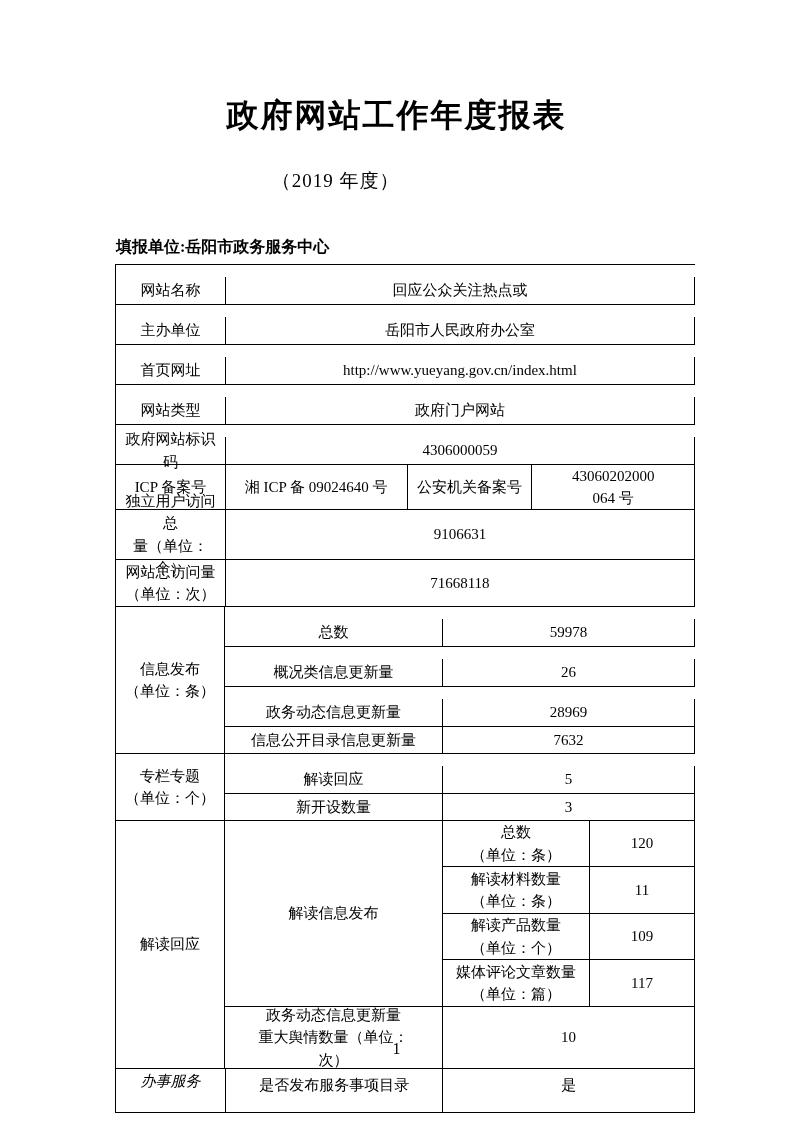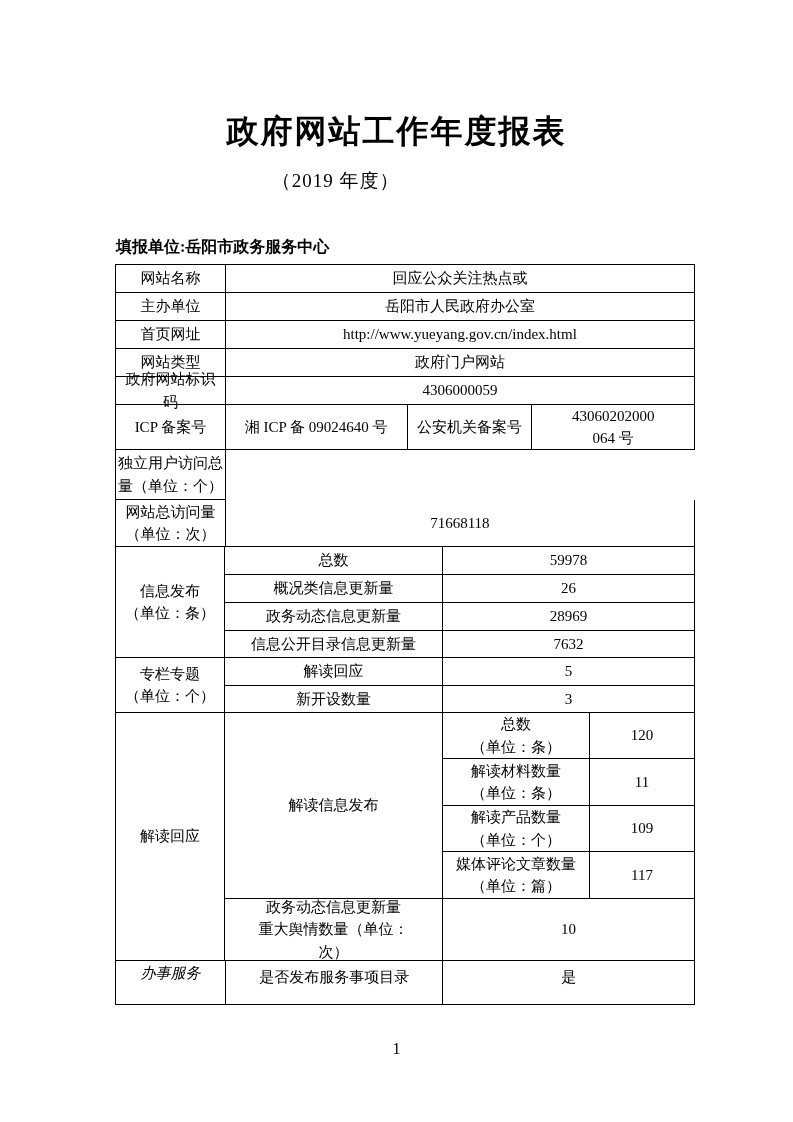--- a/index.html
+++ b/index.html
@@ -5,21 +5,21 @@
   html,body { margin:0; padding:0; }
   body {
     width:793px; height:1122px;
     background:#ffffff;
     color:#000000;
     font-family:"Liberation Serif", serif;
     position:relative;
     overflow:hidden;
   }
   .doc-title {
-    position:absolute; top:110px; left:0; width:793px;
+    position:absolute; top:94px; left:0; width:793px;
     text-align:center;
     font-family:"DejaVu Sans", sans-serif;
     font-weight:bold;
     font-size:32px;
     letter-spacing:2px;
   }
   .doc-subtitle {
     position:absolute; top:168px; left:0; width:671px;
     text-align:center;
     font-size:19px;
@@ -57,21 +57,21 @@
   .w-label   { width:110px; }
   .w-rest    { width:470px; }
   .w-icp-a   { width:182px; }
   .w-icp-b   { width:125px; }
   .w-icp-c   { width:163px; }
   .w-mid     { width:218px; }
   .w-val     { width:252px; }
   .w-sub     { width:147px; }
   .w-subval  { width:105px; }
   
-  .h28 { height:28px; } .h27 { height:27px; }
+  .h28 { height:28px;margin-top:12px; } .h27 { height:27px; }
   .h45 { height:45px; } .h50 { height:50px; } .h47r { height:47px; }
   .h46 { height:46px; } .h47 { height:47px; }
   .h62 { height:62px; }
   .h44 { height:44px; }
   .stretch { height:auto; }
   .align-top    { align-items:flex-start; padding-top:5px; }
   .align-bottom { align-items:flex-end; padding-bottom:20px;font-style:italic; }
   .page-number {
     position:absolute; top:1040px; left:0; width:793px;
     text-align:center;
@@ -112,20 +112,21 @@
     <div class="c w-label h45">ICP 备案号</div>
     <div class="c w-icp-a h45">湘 ICP 备 09024640 号</div>
     <div class="c w-icp-b h45">公安机关备案号</div>
     <div class="c w-icp-c h45">43060202000
 064 号</div>
   </div>
 
   <div class="tr">
     <div class="c w-label h50">独立用户访问总
 量（单位：个）</div>
+    <div class="c w-rest h50">9106631</div>
   </div>
 
   <div class="tr">
     <div class="c w-label h47r">网站总访问量
 （单位：次）</div>
     <div class="c w-rest h47r">71668118</div>
   </div>
 
   <div class="tr">
     <div class="c w-label stretch">信息发布

